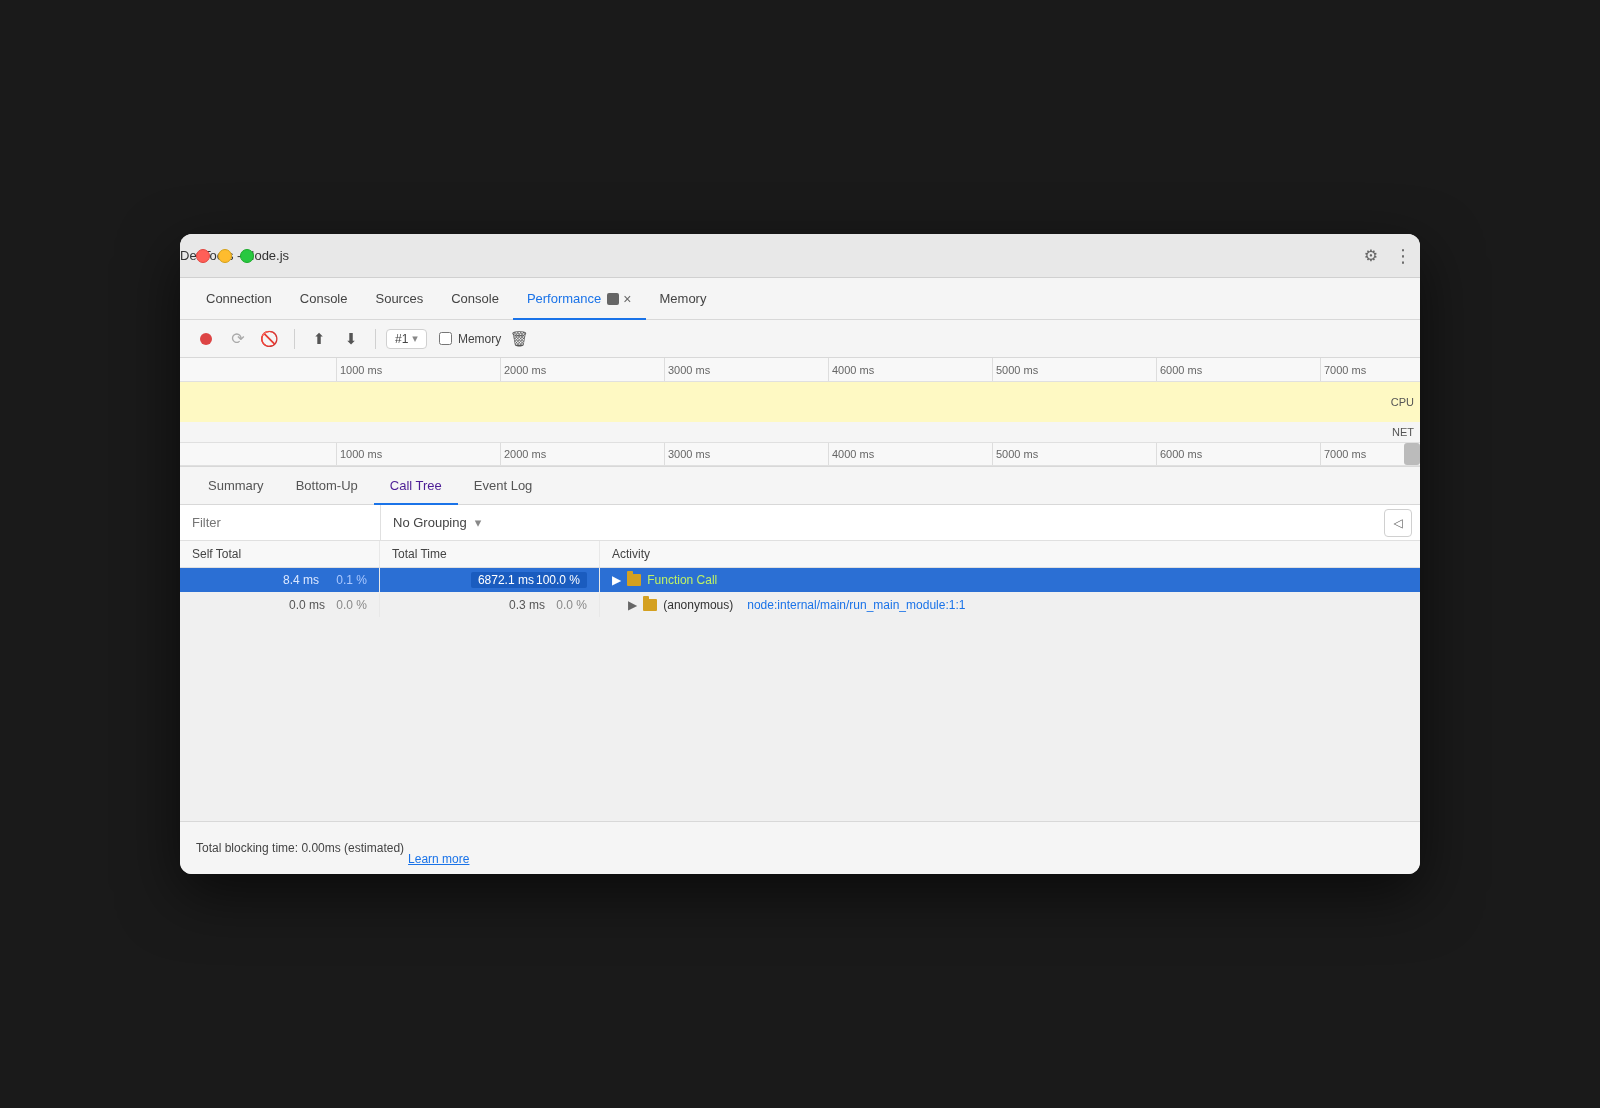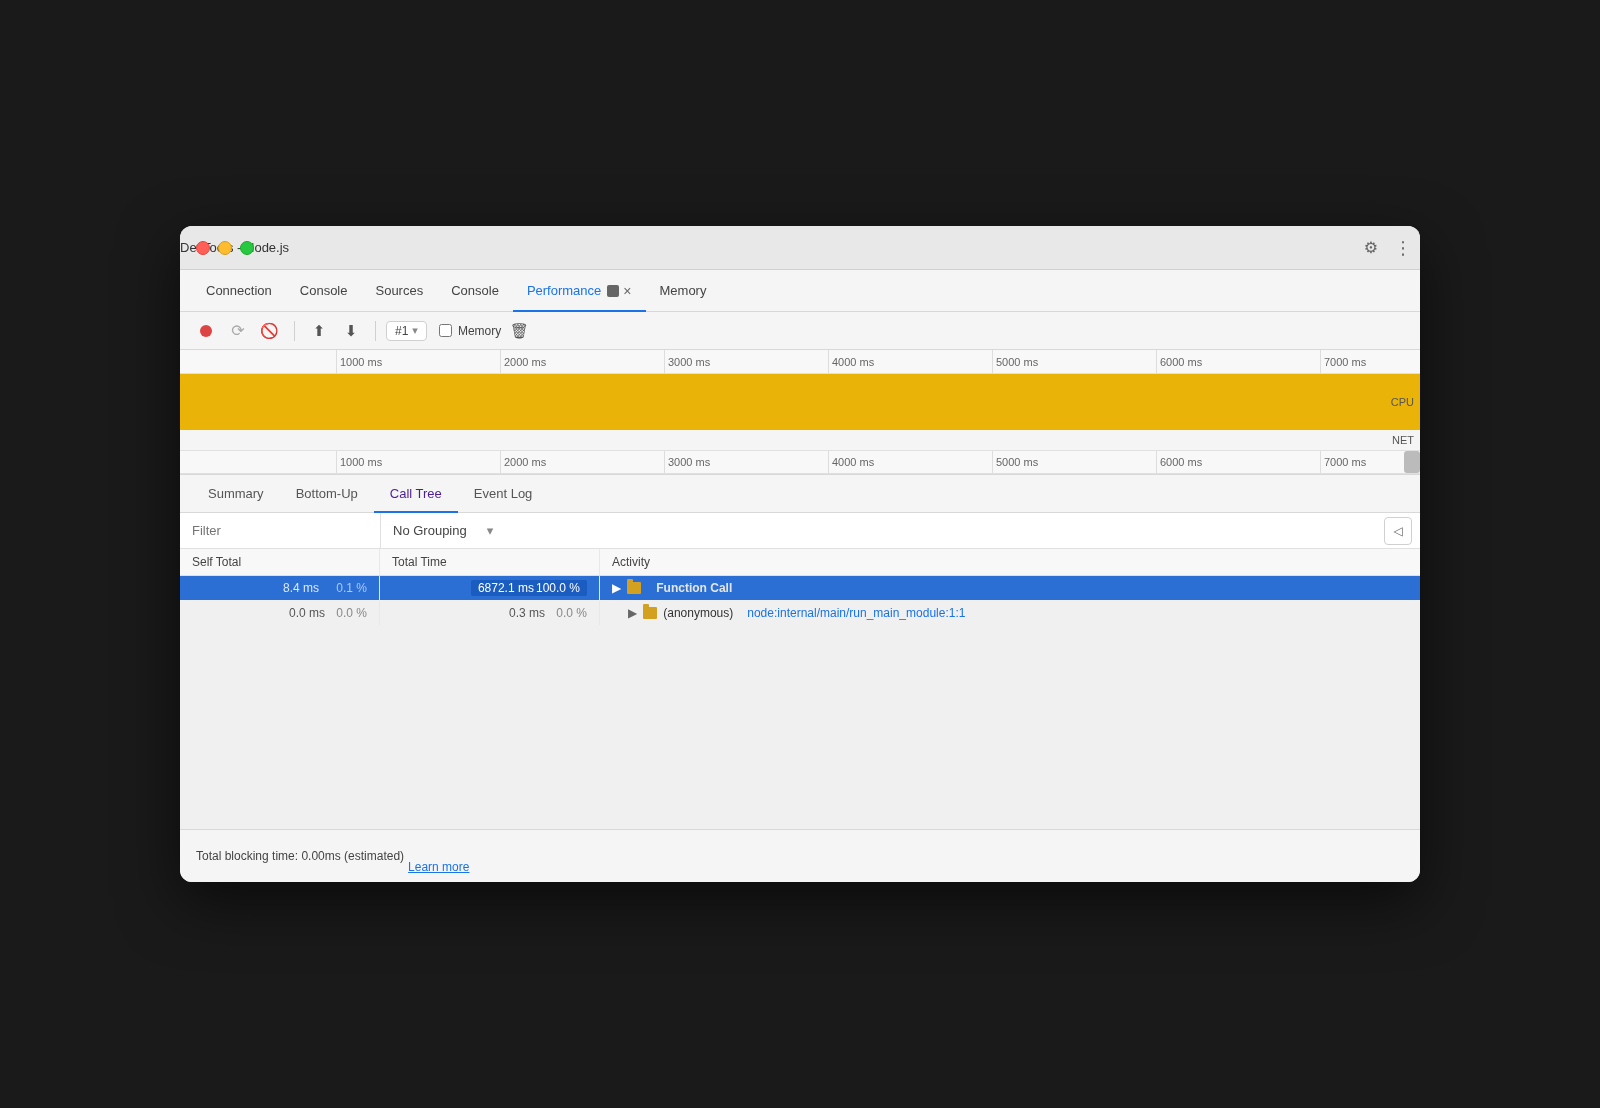--- a/index.html
+++ b/index.html
@@ -177,22 +177,22 @@
     .ruler-tick::before {
       content: '';
       position: absolute;
       left: 0;
       top: 0;
       bottom: 0;
       width: 1px;
       background: #ddd;
     }
     .cpu-bar {
-      height: 56px;
-      background: #eab308;
+      height: 40px;
+      background: #fef9c3;
       position: relative;
       overflow: hidden;
     }
     .cpu-label {
       position: absolute;
       right: 6px;
       top: 50%;
       transform: translateY(-50%);
       font-size: 11px;
       color: #555;
@@ -268,21 +268,21 @@
       padding: 0 12px;
       font-size: 13px;
       color: #444;
       background: transparent;
       outline: none;
     }
     .grouping-select {
       display: flex;
       align-items: center;
       padding: 0 12px;
-      gap: 20px;
+      gap: 8px;
       font-size: 13px;
       color: #444;
       cursor: pointer;
     }
     .sidebar-toggle {
       margin-left: auto;
       width: 28px;
       height: 28px;
       display: flex;
       align-items: center;
@@ -533,21 +533,21 @@
         <span style="color:#aac8ff; margin-left:14px;">0.1 %</span>
       </div>
       <div class="cell-total-time">
         <span style="background:#1a5cbf;color:#fff;padding:1px 7px;border-radius:2px;">
           <span>6872.1 ms</span><span style="margin-left:2px;">100.0 %</span>
         </span>
       </div>
       <div class="cell-activity">
         <span style="color:#fff;">▶</span>
         <span class="folder-icon"></span>
-        <span style="color:#e5e5e5;font-weight:700;margin-left:9px;">Function Call</span>
+        <span style="color:#bef264;font-weight:400;">Function Call</span>
       </div>
     </div>
 
     <div class="data-row">
       <div class="cell-self-time">
         <span style="color:#555;">0.0 ms</span>
         <span style="color:#888; margin-left:8px;">0.0 %</span>
       </div>
       <div class="cell-total-time">
         <span style="color:#555;">0.3 ms</span>

